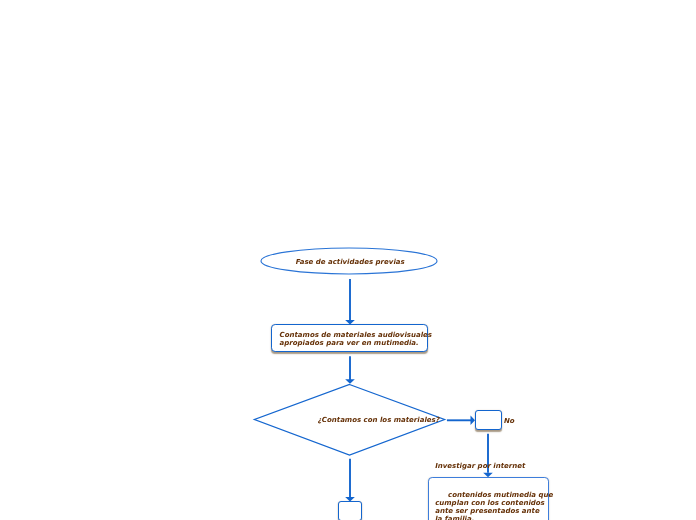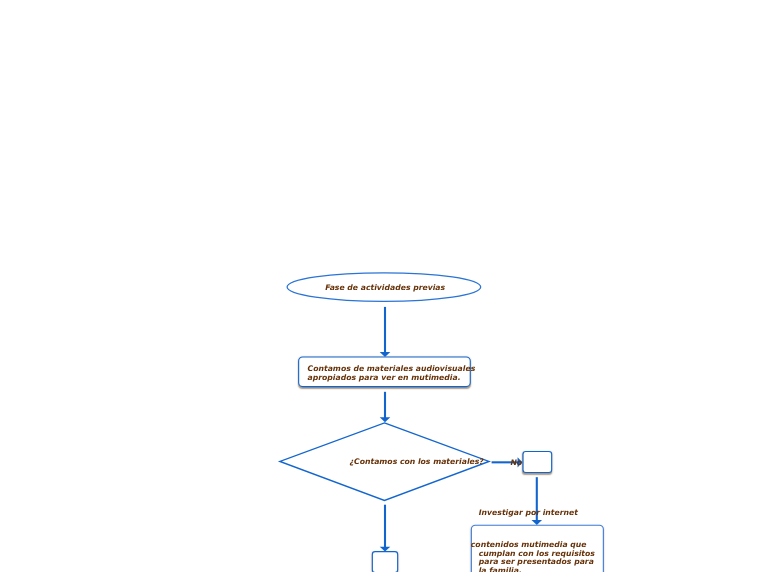--- a/index.html
+++ b/index.html
@@ -46,35 +46,35 @@
     <path d="M97.5,2.5 L192.5,37.5 L97.5,73 L2.5,37.5 Z" fill="#ffffff" stroke="#1466cf" stroke-width="1.3"></path>
   </svg>
   <div class="ntext" style="left:289.8px;top:416.0px;margin-left:28px;">¿Contamos con los materiales?</div>
 
   <svg class="conn" style="left:443px;top:414px;width:34px;height:14px" viewBox="0 0 34 14">
     <path d="M3.9,6.3 L28,6.3" stroke="#1365ce" stroke-width="1.9" fill="none"></path>
     <path d="M32,6.3 L27.5,1.6 L27.5,11 Z" fill="#1365ce"></path>
   </svg>
 
   <div class="node rbox small" style="left:474.5px;top:409.6px;width:27.2px;height:20.2px"></div>
-  <div class="ntext" style="left:464px;top:416.6px;">No</div>
+  <div class="ntext" style="left:504px;top:416.6px;">No</div>
 
   <svg class="conn" style="left:344px;top:456px;width:12px;height:48px" viewBox="0 0 12 48">
     <path d="M6,2.8 L6,42.5" stroke="#1365ce" stroke-width="1.9" fill="none"></path>
     <path d="M6,45.4 L1.2,41.0 L10.8,41.0 Z" fill="#1365ce"></path>
   </svg>
 
   <div class="node rbox small" style="left:338px;top:500.7px;width:24px;height:20px"></div>
   <div class="ntext" style="left:359px;top:507.5px;margin-top:45px;">Si</div>
 
   <svg class="conn" style="left:482px;top:430px;width:12px;height:50px" viewBox="0 0 12 50">
     <path d="M6,3.8 L6,42.8" stroke="#1365ce" stroke-width="1.9" fill="none"></path>
     <path d="M6,47.2 L1.2,42.8 L10.8,42.8 Z" fill="#1365ce"></path>
   </svg>
 
   <div class="node rbox soft" style="left:427.5px;top:477px;width:121px;height:52px"></div>
   <div class="ntext" style="left:435.2px;top:462px;">Investigar por internet</div>
-  <div class="ntext" style="left:428px;top:491.1px;">contenidos mutimedia que</div>
-  <div class="ntext" style="left:435.2px;top:499.1px;">cumplan con los requisitos</div>
-  <div class="ntext" style="left:435.2px;top:507.2px;">para ser presentados para</div>
+  <div class="ntext" style="left:448px;top:491.1px;">contenidos mutimedia que</div>
+  <div class="ntext" style="left:435.2px;top:499.1px;">cumplan con los contenidos</div>
+  <div class="ntext" style="left:435.2px;top:507.2px;">ante ser presentados ante</div>
   <div class="ntext" style="left:435.2px;top:515.25px;">la familia.</div>
 
 </div>
 
 </body></html>

